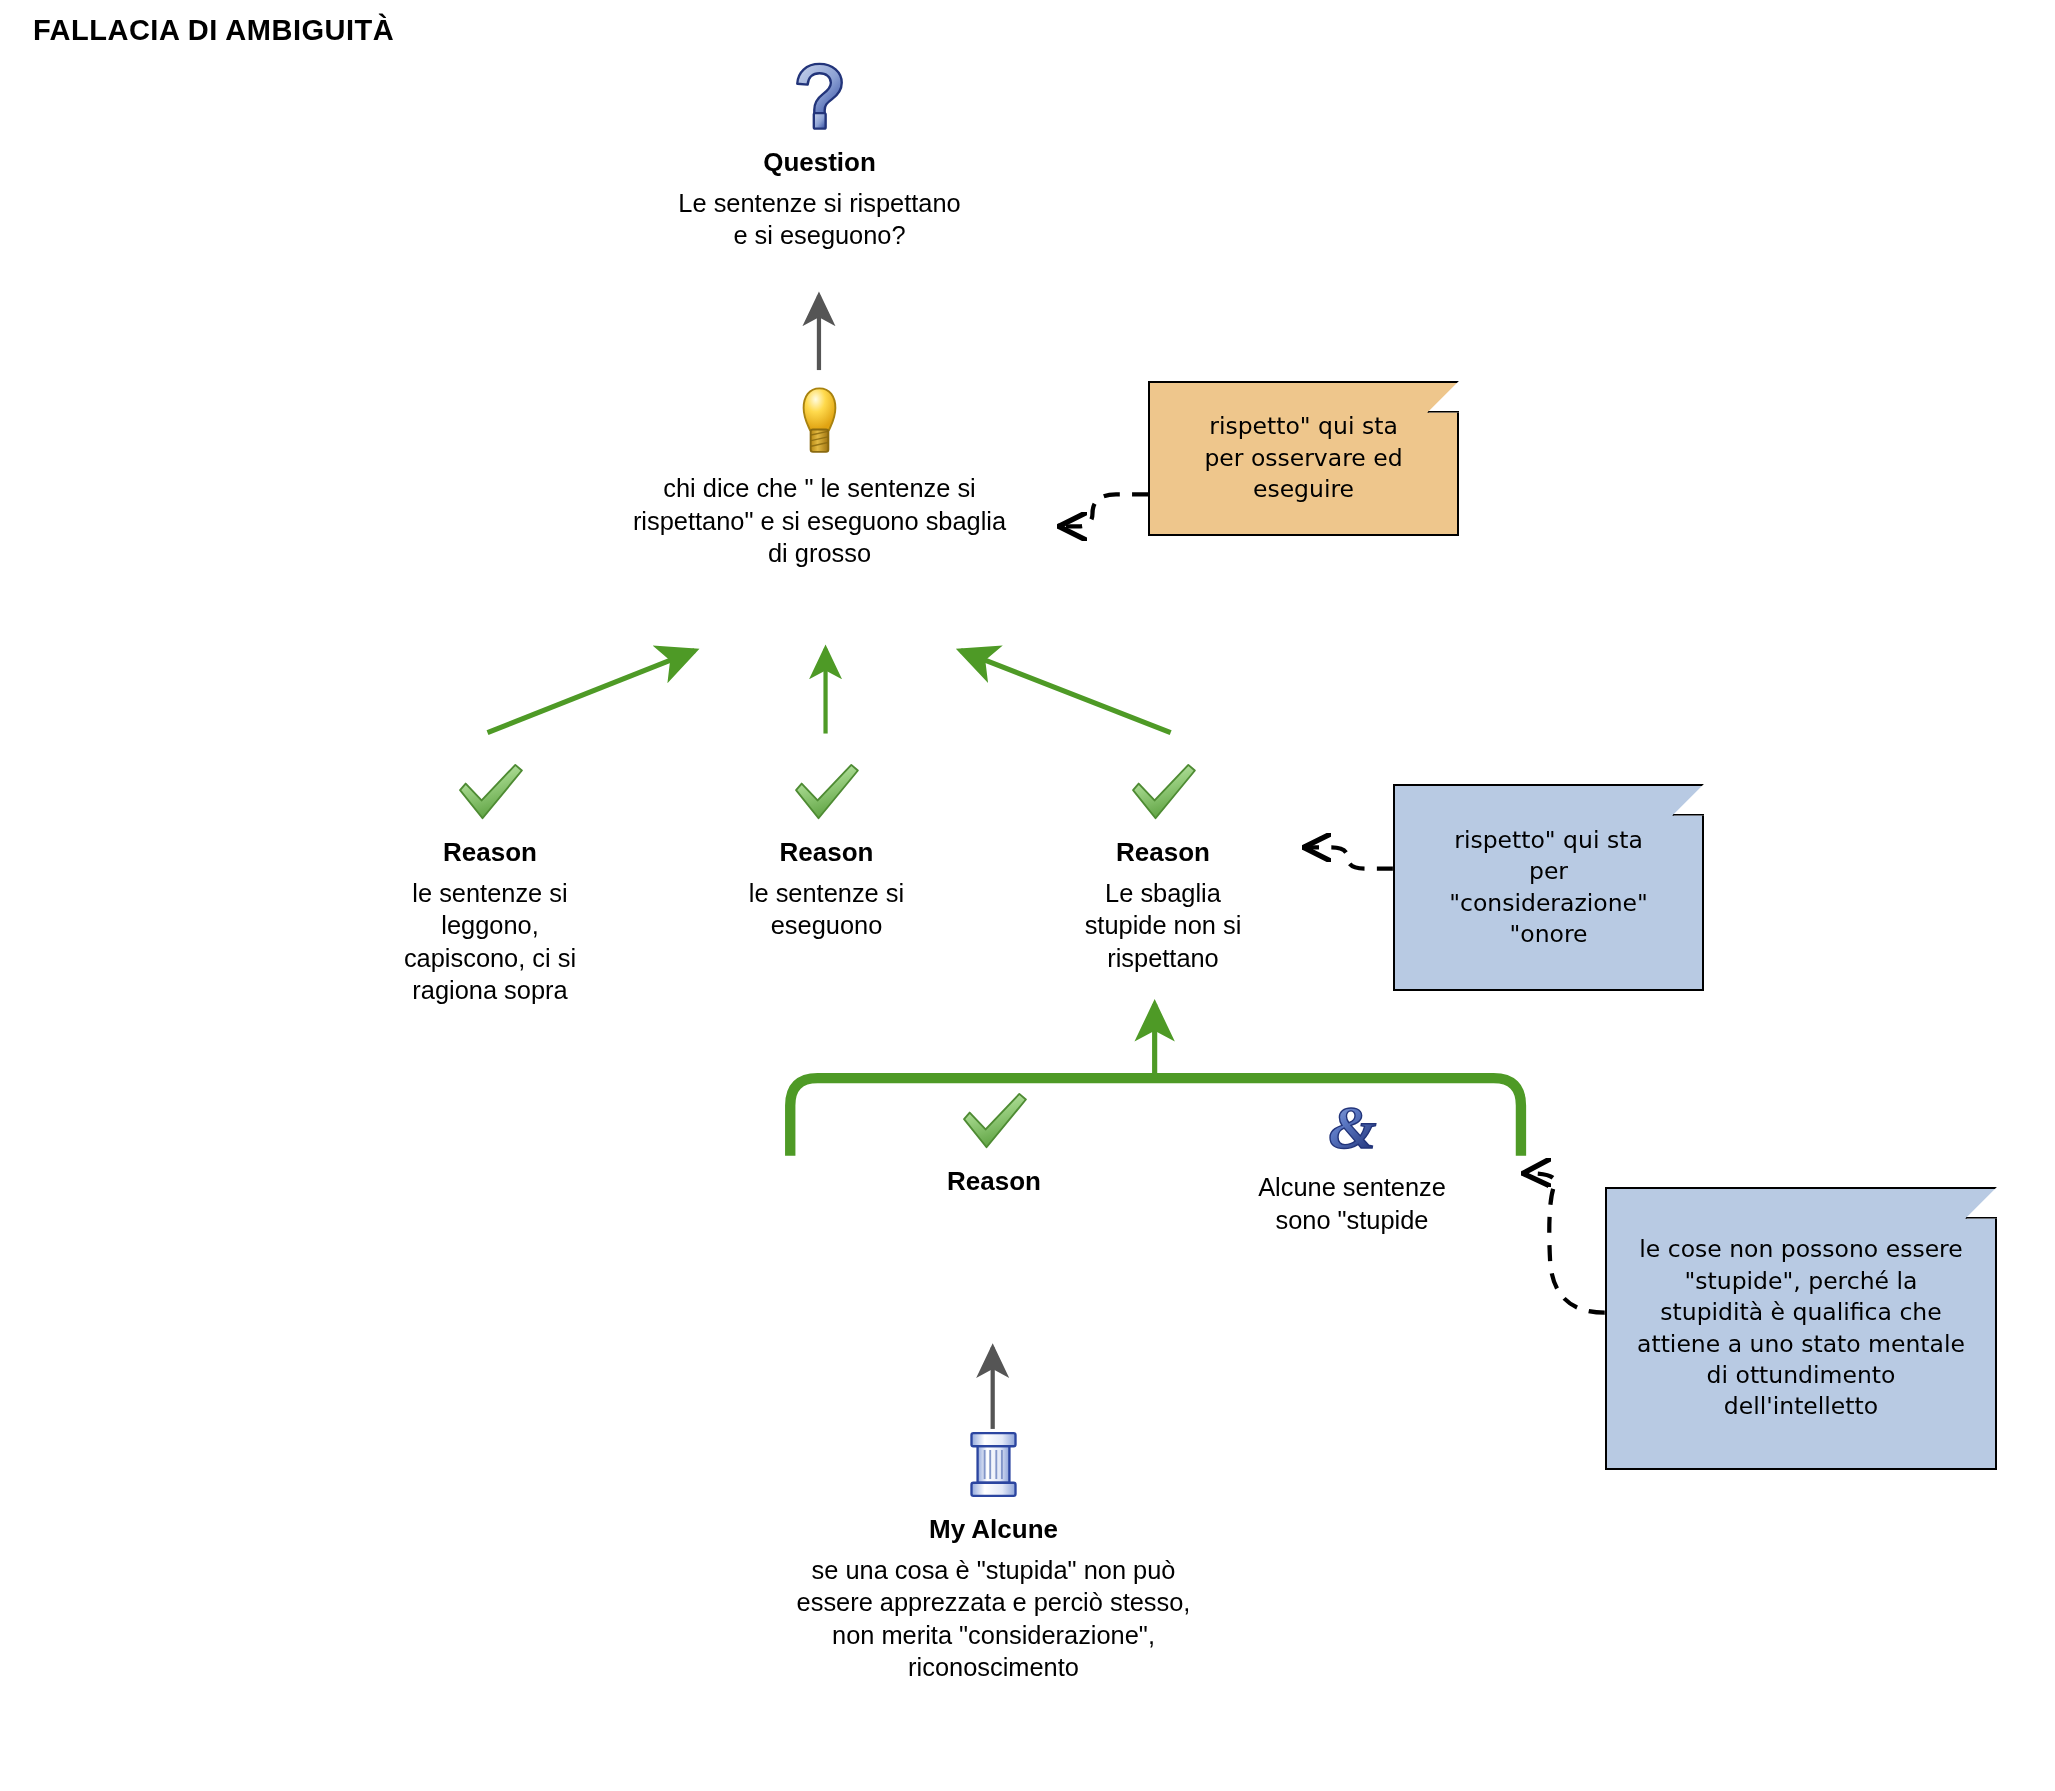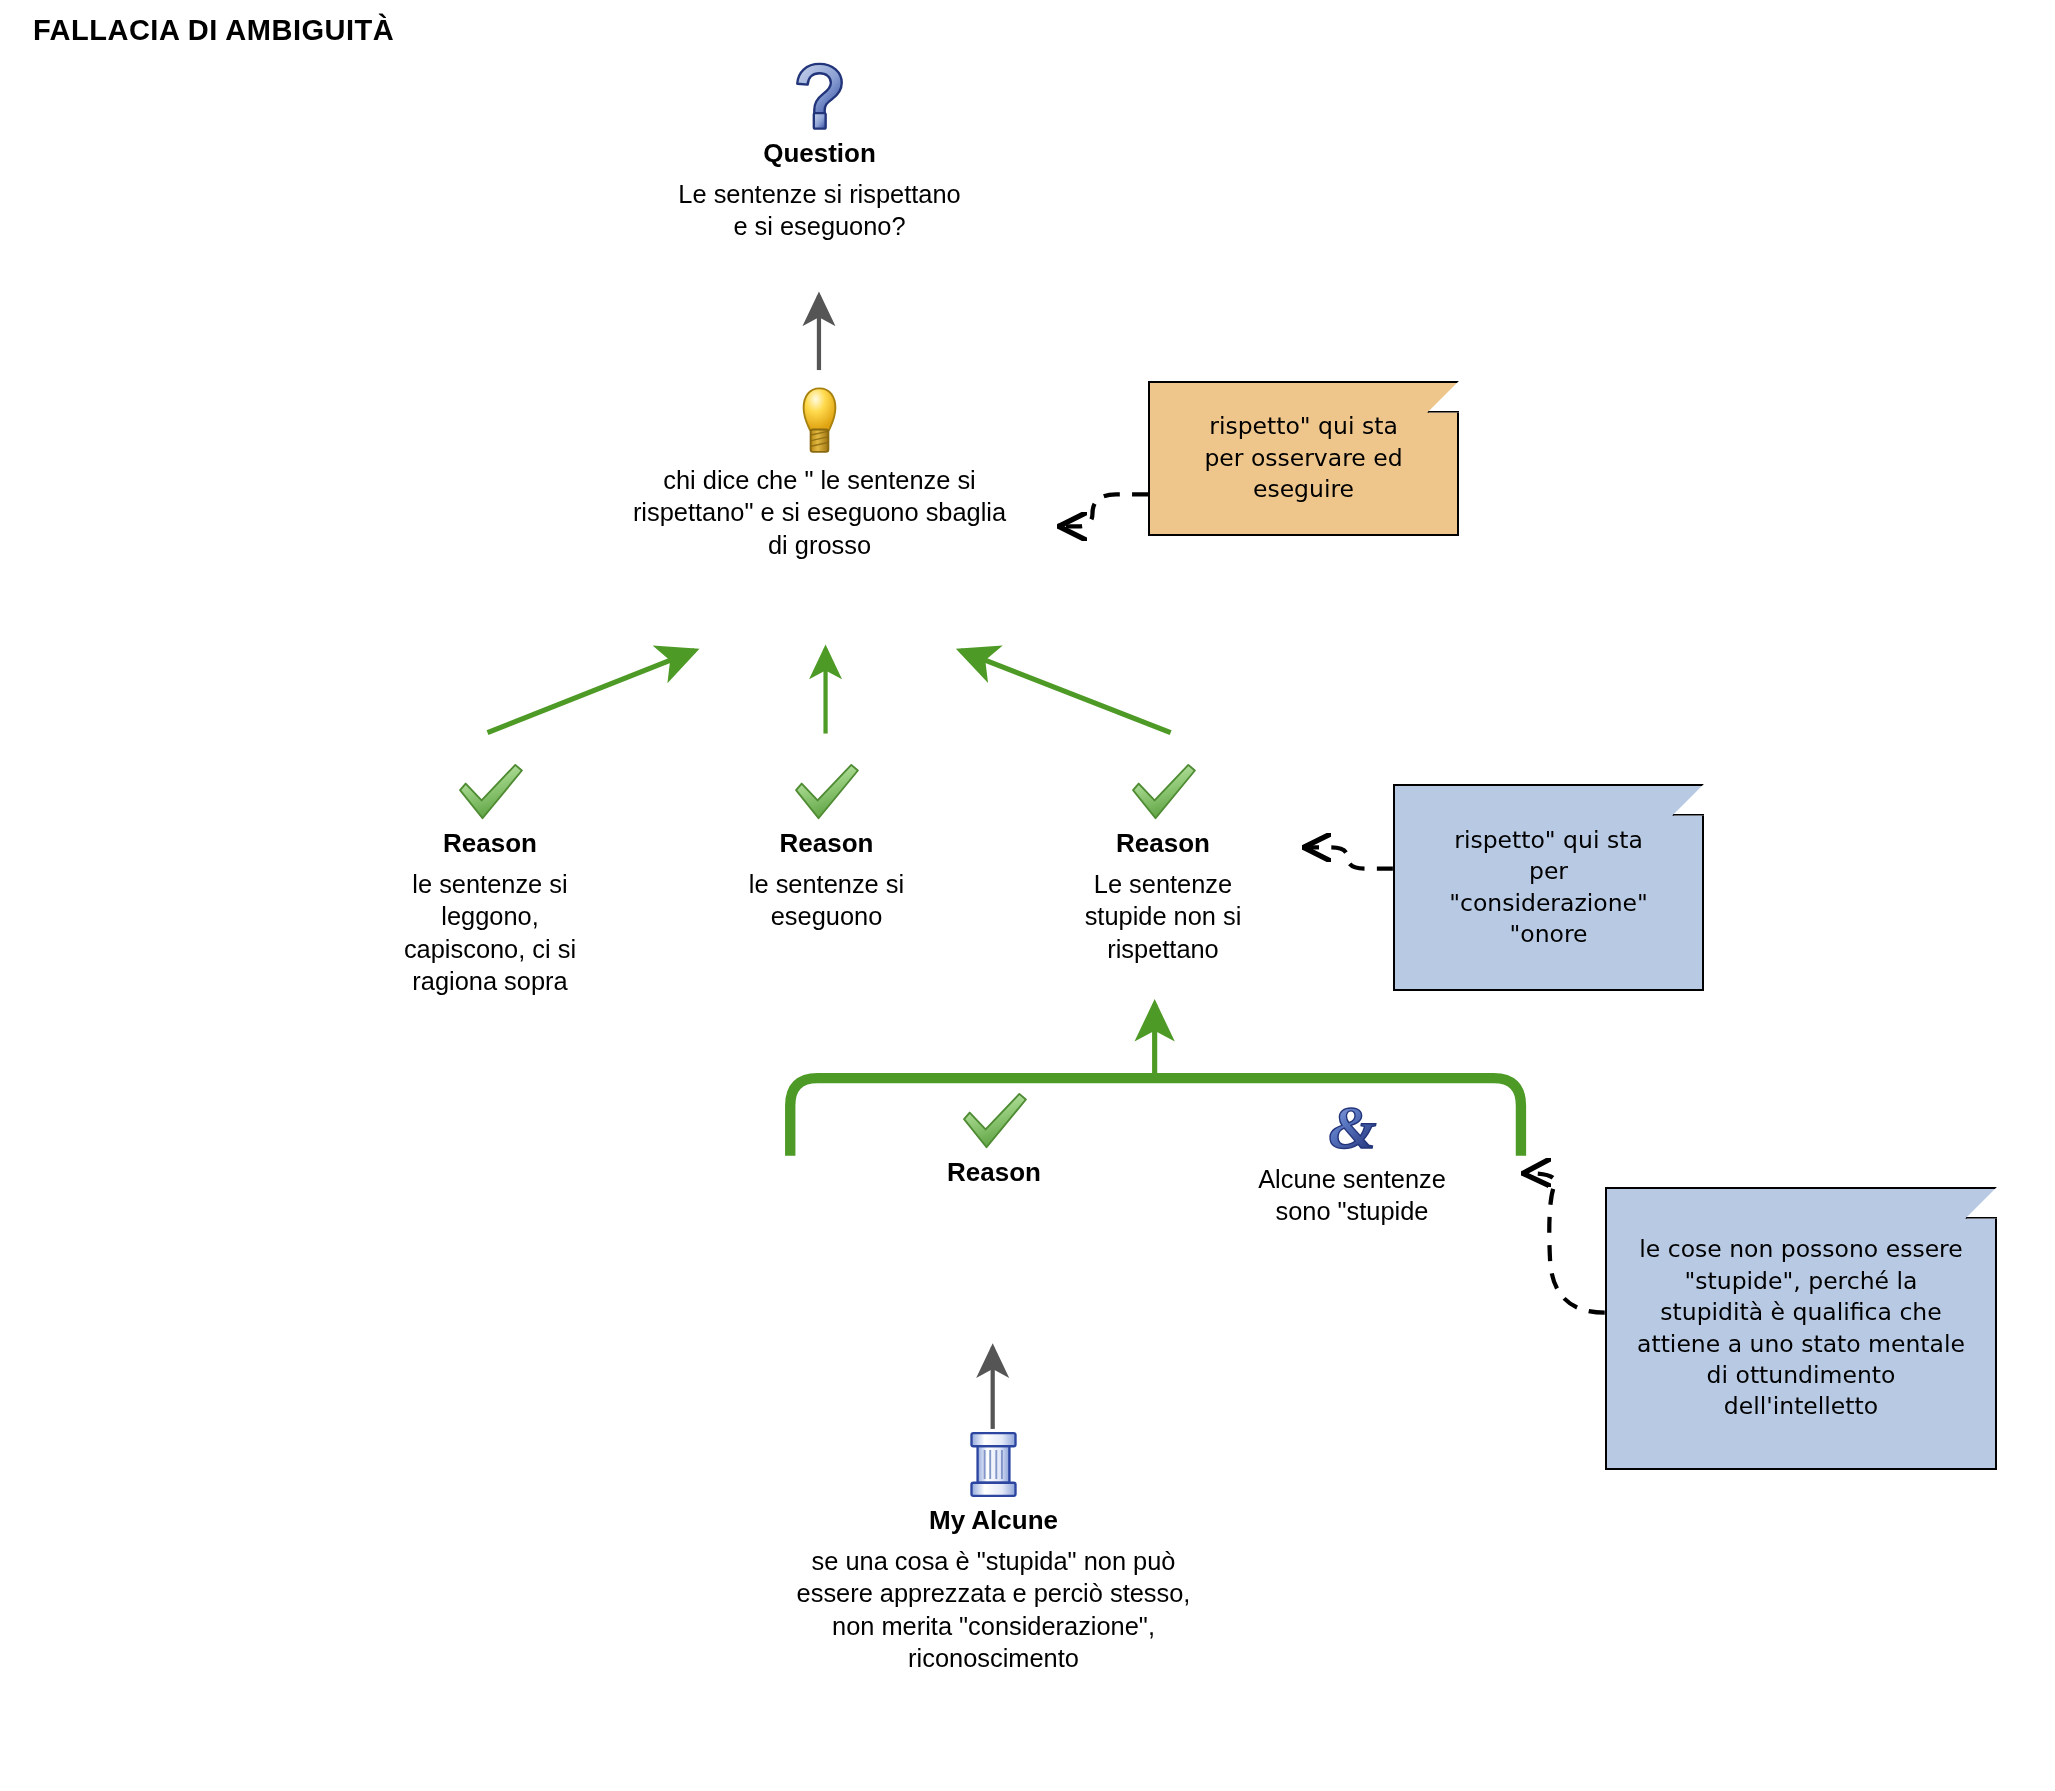--- a/index.html
+++ b/index.html
@@ -19,21 +19,21 @@
   }
 
   
   .wires{position:absolute;left:0;top:0;width:2056px;height:1791px;pointer-events:none;}
 
   
   .node{position:absolute;text-align:center;}
   .node .glyph{display:block;margin:0 auto;}
   .node .kind{
     font-size:26px;font-weight:bold;color:#000;
-    line-height:1.18;margin-top:4px;white-space:nowrap;
+    line-height:1.18;margin-top:13px;white-space:nowrap;
   }
   .node .body{
     font-size:25.4px;color:#000;line-height:1.28;margin-top:9px;
     white-space:pre-line;
   }
   .node.plain .body{margin-top:4.7px;}
 
   
   .note{
     position:absolute;
@@ -220,21 +220,21 @@
           <linearGradient id="chkG3" x1="0" y1="0" x2="0.4" y2="1">
             <stop offset="0%" stop-color="#D8EFCB"></stop>
             <stop offset="45%" stop-color="#9CD183"></stop>
             <stop offset="100%" stop-color="#5FA343"></stop>
           </linearGradient>
         </defs>
         <path d="M10,58 L22,44 L56,80 L128,4 L142,16 L58,118 Z" fill="url(#chkG3)" stroke="#4E8B33" stroke-width="4" stroke-linejoin="round"></path>
       </svg>
     </span>
     <div class="kind">Reason</div>
-    <div class="body">Le sentenze
+    <div class="body">Le sbaglia
 stupide non si
 rispettano</div>
   </div>
 
   <div class="node" style="left:829px;top:1092px;width:330px;">
     <span class="glyph ico">
       <svg width="71" height="59" viewBox="0 0 150 126" xmlns="http://www.w3.org/2000/svg">
         <defs>
           <linearGradient id="chkG4" x1="0" y1="0" x2="0.4" y2="1">
             <stop offset="0%" stop-color="#D8EFCB"></stop>

